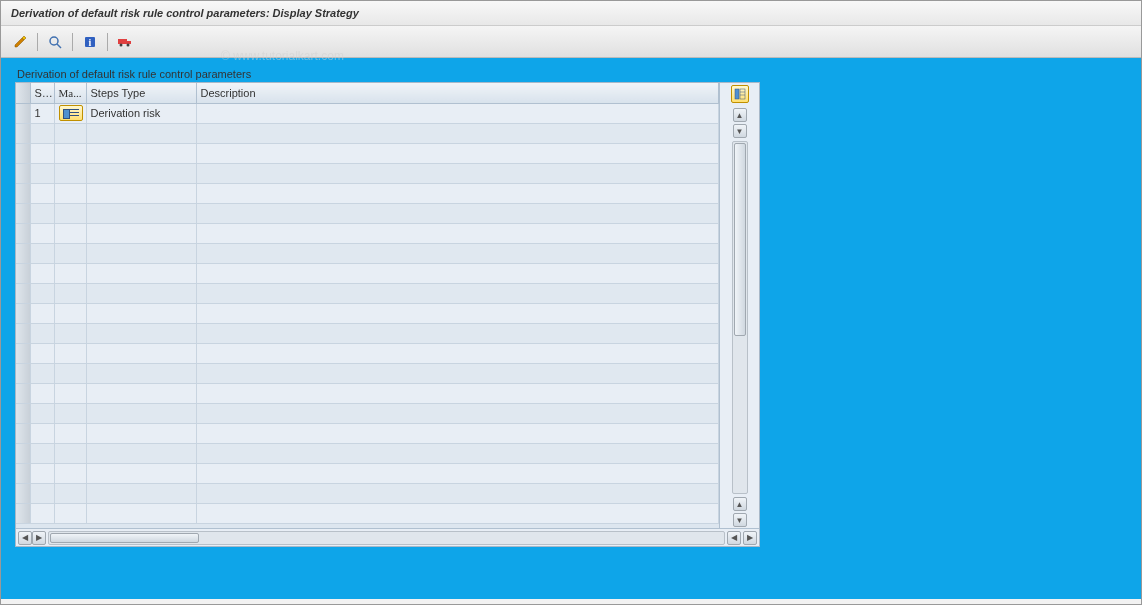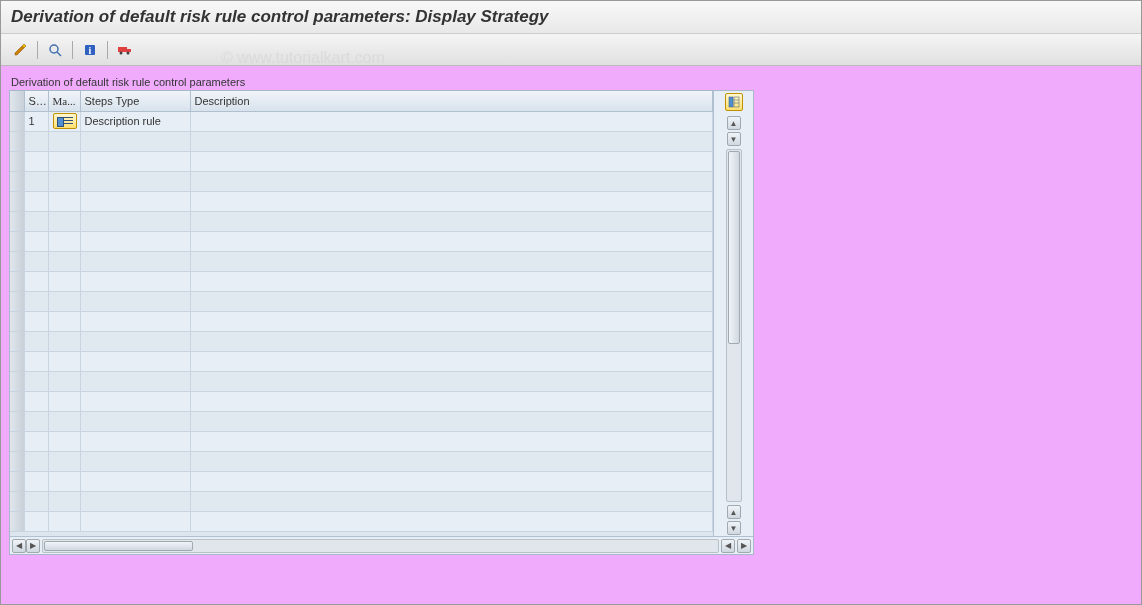--- a/index.html
+++ b/index.html
@@ -12,21 +12,21 @@
       border: 1px solid #999;
       position: relative;
       overflow: hidden;
     }
     .title-bar {
       background: linear-gradient(to bottom, #f8f8f8, #e8e8e8);
       padding: 6px 10px;
       border-bottom: 1px solid #ccc;
       font-style: italic;
       font-weight: bold;
-      font-size: 17px;
+      font-size: 11px;
       color: #333;
     }
     .toolbar {
       background: linear-gradient(to bottom, #f5f5f5, #e0e0e0);
       padding: 4px 8px;
       border-bottom: 1px solid #bbb;
       display: flex;
       align-items: center;
       gap: 4px;
       height: 32px;
@@ -41,22 +41,22 @@
       border-radius: 2px;
       cursor: pointer;
     }
     .toolbar-sep {
       width: 1px;
       height: 18px;
       background: #aaa;
       margin: 0 2px;
     }
     .content-area {
-      padding: 10px 8px;
-      background: #f0abfc;
+      padding: 10px 14px;
+      background: #0ea5e9;
       height: calc(100% - 62px);
       position: relative;
     }
     .section-label {
       font-size: 11px;
       color: #333;
       margin-bottom: 2px;
       padding-left: 2px;
     }
     .panel {
@@ -230,21 +230,21 @@
     }
     .hscroll-right-group {
       display: flex;
       gap: 2px;
       margin-left: auto;
     }
     .watermark {
       position: absolute;
       top: 48px;
       left: 220px;
-      font-size: 16px;
+      font-size: 12px;
       color: #d0d0d0;
       opacity: 0.5;
       pointer-events: none;
       font-family: Arial;
     }
   </style>
 </head>
 <body>
 
 <div class="title-bar">Derivation of default risk rule control parameters: Display Strategy</div>
@@ -294,21 +294,21 @@
               <th class="col-maint">Ma...</th>
               <th class="col-type">Steps Type</th>
               <th class="col-desc">Description</th>
             </tr>
           </thead>
           <tbody id="grid-body">
               <tr>
                 <td class="row-selector"></td>
                 <td>1</td>
                 <td style="text-align: center;"><span class="maint-icon"></span></td>
-                <td>Description rule</td>
+                <td>Derivation risk</td>
                 <td></td>
               </tr>
               <tr>
                 <td class="row-selector"></td>
                 <td></td>
                 <td style="text-align: center;"></td>
                 <td></td>
                 <td></td>
               </tr>
               <tr>

